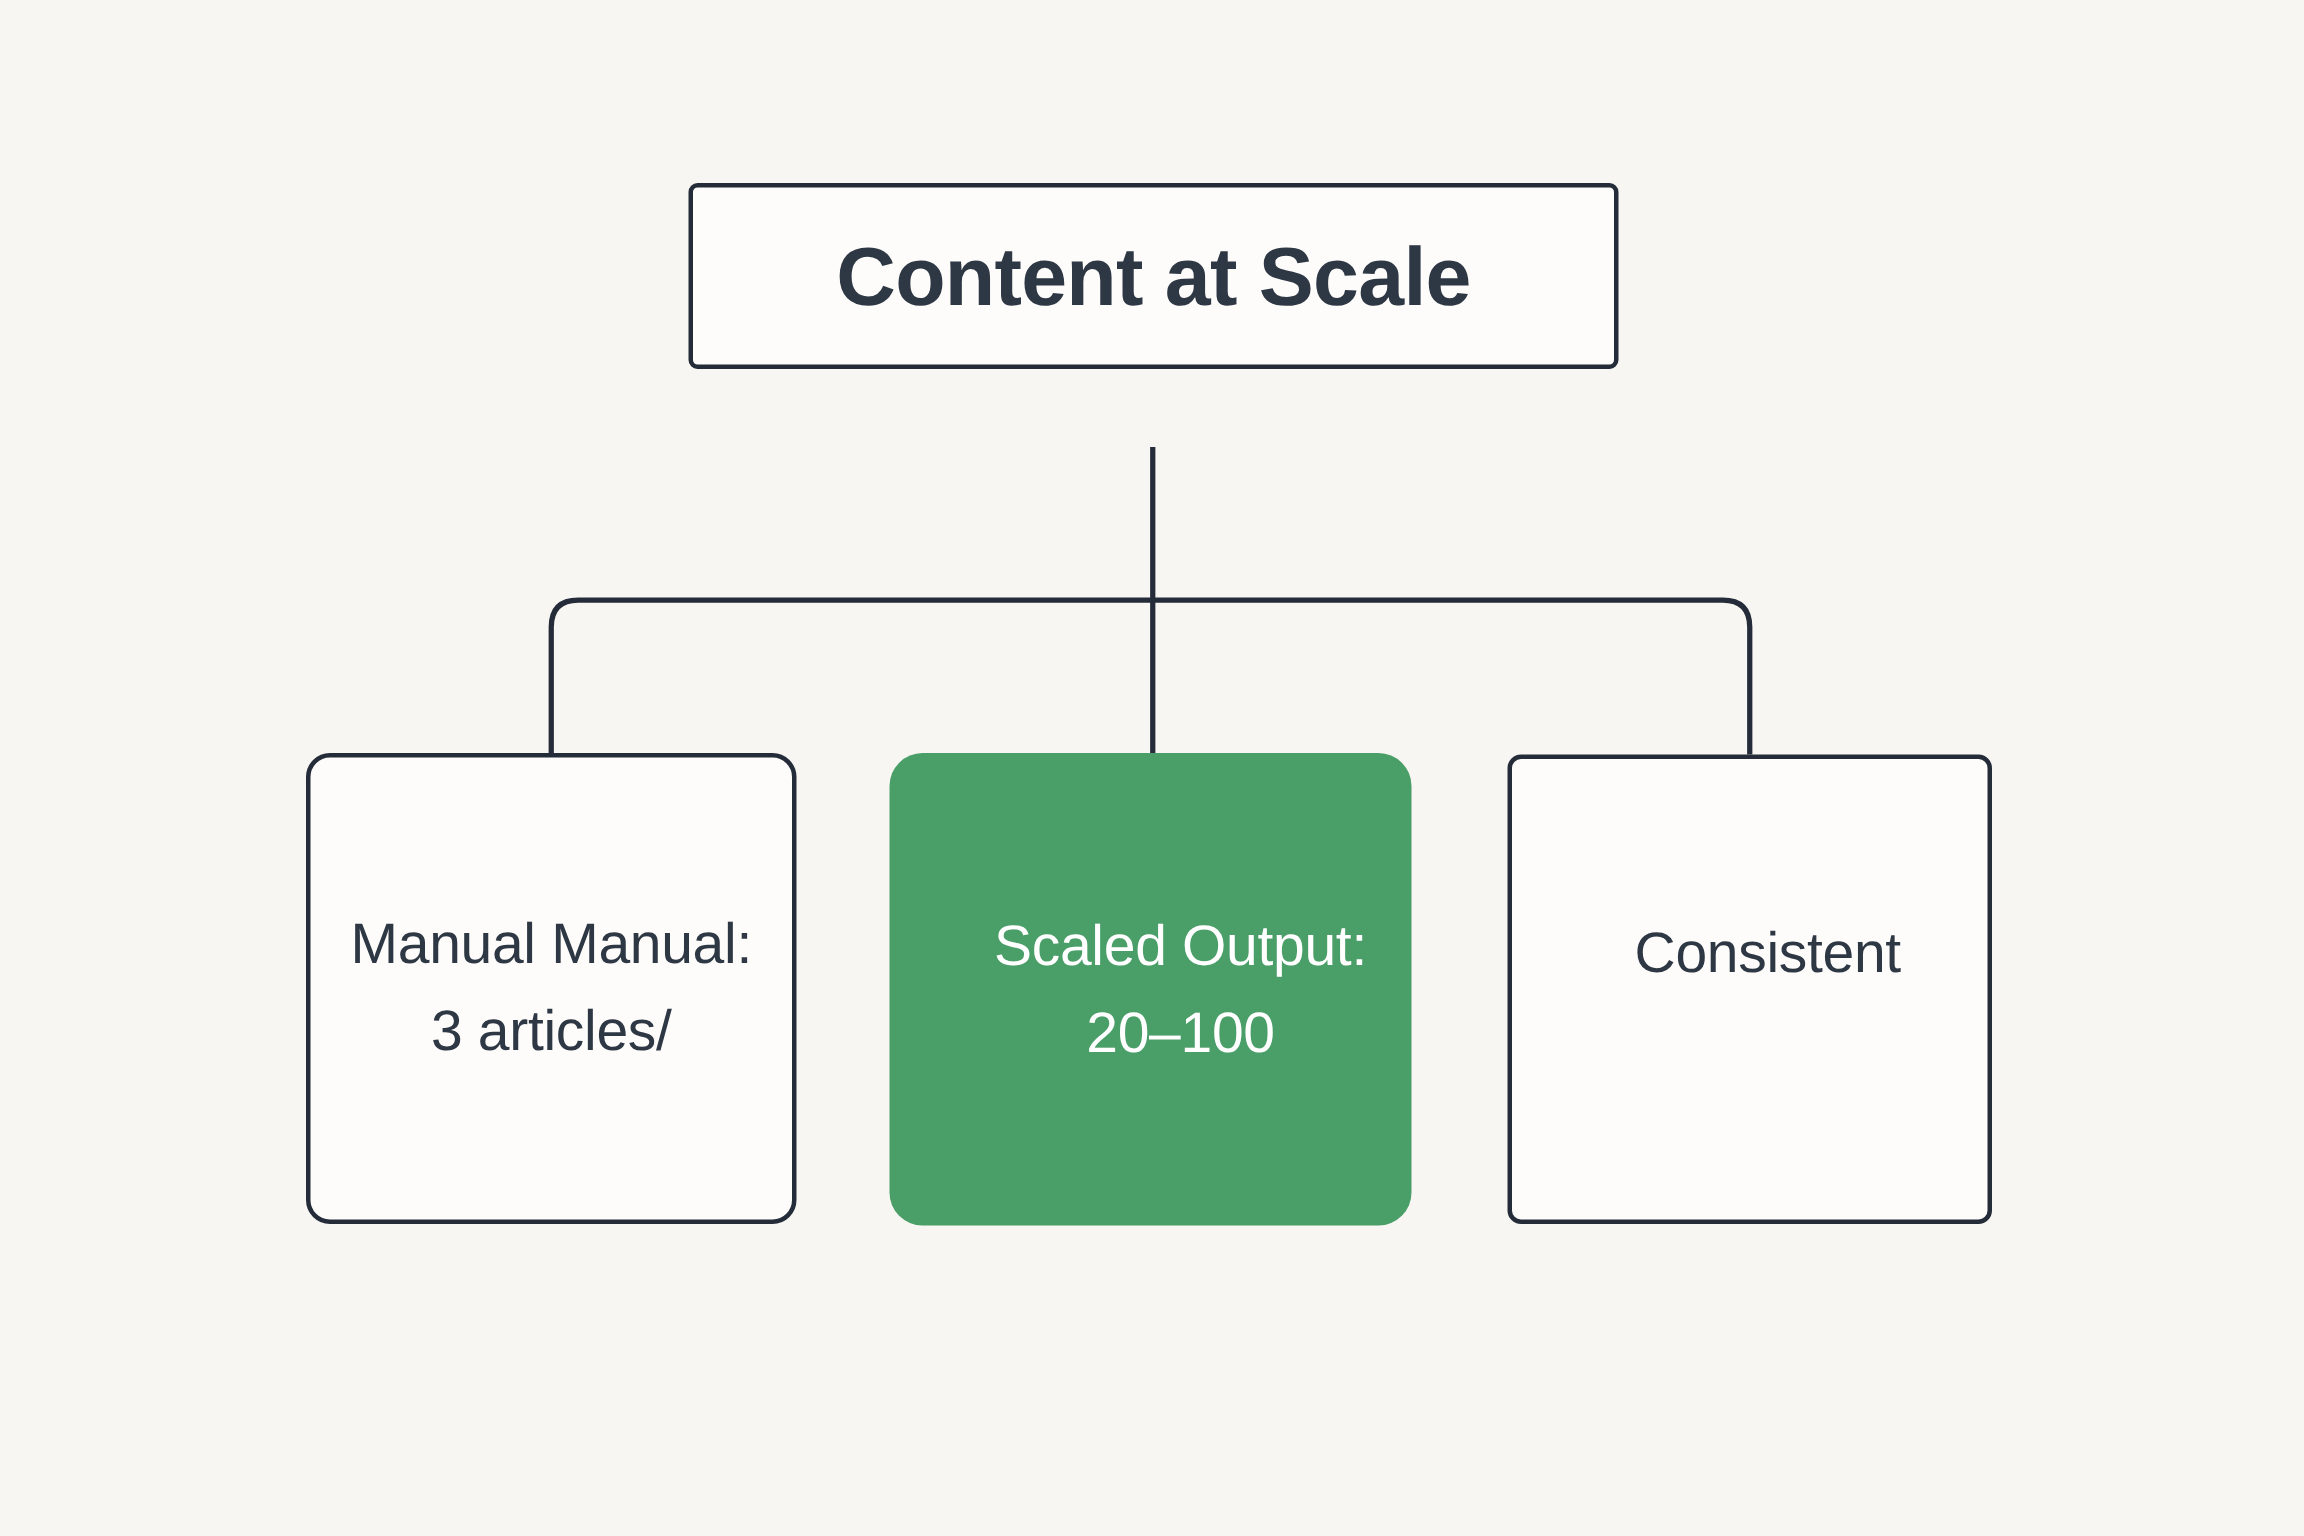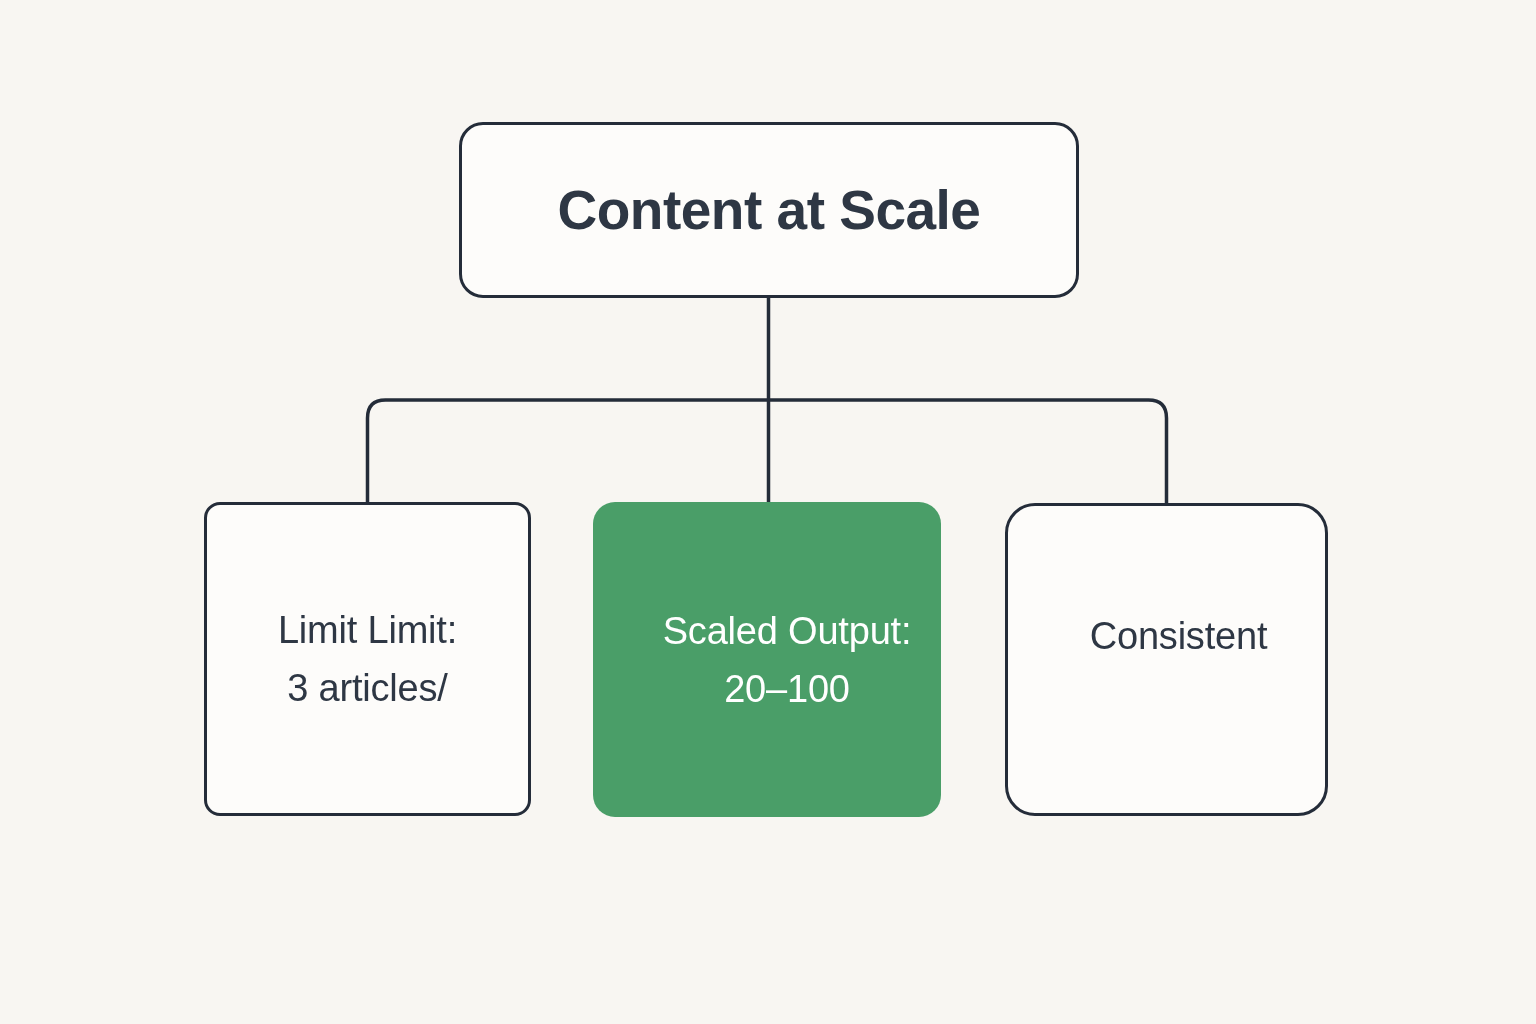--- a/index.html
+++ b/index.html
@@ -39,22 +39,22 @@
     border: 3.5px solid var(--border);
     display: flex;
     flex-direction: column;
     align-items: center;
     justify-content: center;
     text-align: center;
     color: var(--text);
   }
   .node-root {
     left: 459px; top: 122px;
-    width: 620px; height: 176px;
-    border-radius: 24px;
+    width: 620px; height: 124px;
+    border-radius: 6px;
   }
   .root-label {
     font-size: 55px;
     font-weight: 700;
     letter-spacing: -0.5px;
     color: var(--text);
   }
   .node-child {
     font-size: 38px;
     font-weight: 500;
@@ -71,21 +71,21 @@
     width: 348px; height: 315px;
     border-radius: 22px;
     background: var(--highlight);
     border: none;
     color: var(--highlight-text);
     padding-left: 40px;
   }
   .node-consistent {
     left: 1005px; top: 503px;
     width: 323px; height: 313px;
-    border-radius: 30px;
+    border-radius: 9px;
     padding-left: 24px;
   }
   .node-consistent .content { padding-bottom: 48px; }
   .line { display: block; }
 </style>
 </head>
 <body>
 
 <div class="canvas">
 
@@ -93,21 +93,21 @@
     <path d="M768.5 298 L768.5 502"></path>
     <path d="M367.5 502 L367.5 418 Q367.5 400 385.5 400 L1148.5 400 Q1166.5 400 1166.5 418 L1166.5 503"></path>
   </svg>
 
   <div class="node node-root">
     <span class="root-label">Content at Scale</span>
   </div>
 
   <div class="node node-child node-manual">
     <div class="content">
-      <span class="line">Limit Limit:</span>
+      <span class="line">Manual Manual:</span>
       <span class="line">3 articles/</span>
     </div>
   </div>
 
   <div class="node node-child node-scaled">
     <div class="content">
       <span class="line">Scaled Output:</span>
       <span class="line">20–100</span>
     </div>
   </div>

